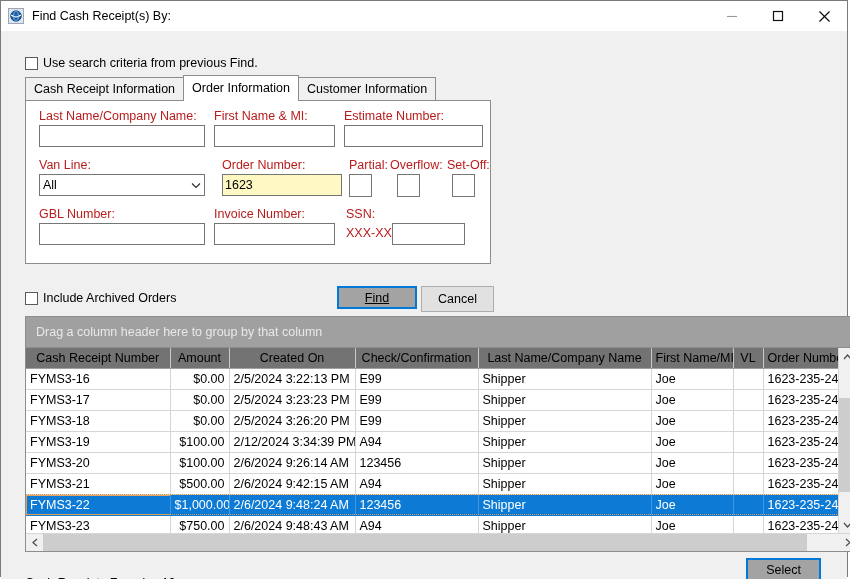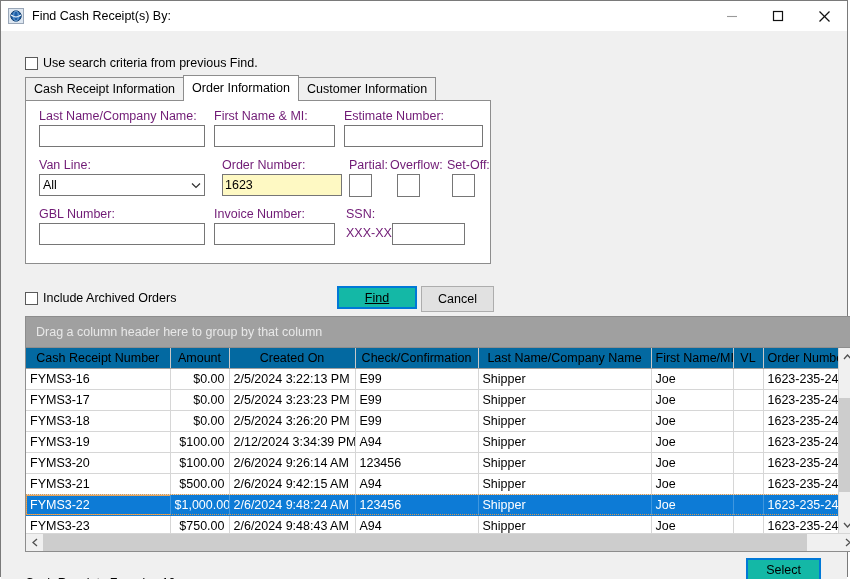--- a/index.html
+++ b/index.html
@@ -117,21 +117,21 @@
     z-index: 1;
   }
   .field-grid {
     position: relative;
     width: 100%;
     height: 100%;
   }
   .fl {
     position: absolute;
     font-size: 12.5px;
-    color: #701a75;
+    color: #b91c1c;
     white-space: nowrap;
   }
   .fi {
     position: absolute;
     border: 1px solid #767676;
     background: #ffffff;
     box-sizing: border-box;
     font-family: "Liberation Sans", sans-serif;
     font-size: 12.5px;
     padding: 0 2px;
@@ -173,21 +173,21 @@
     border: 1px solid #adadad;
     font-family: "Liberation Sans", sans-serif;
     font-size: 12.5px;
     color: #000;
     text-align: center;
     box-sizing: border-box;
     padding: 0;
   }
   .btn.default {
     border: 2px solid #0078d7;
-    background: #14b8a6;
+    background: #a3a3a3;
   }
   .btn-find {
     position: absolute;
     left: 320px; top: 0px;
     width: 80px; height: 23px;
     line-height: 20px;
   }
   .btn-find u { text-decoration: underline; }
   .btn-cancel {
     position: absolute;
@@ -228,21 +228,21 @@
     flex: 1 1 auto;
     overflow: hidden;
   }
   table.grid {
     border-collapse: collapse;
     width: 100%;
     table-layout: fixed;
     font-size: 12.5px;
   }
   table.grid th {
-    background: #0369a1;
+    background: #737373;
     border-right: 1px solid #c8c8c8;
     border-bottom: 1px solid #a0a0a0;
     font-weight: normal;
     font-size: 12.5px;
     height: 20px;
     padding: 0 4px;
     box-sizing: border-box;
     text-align: center;
     white-space: nowrap;
     overflow: hidden;

